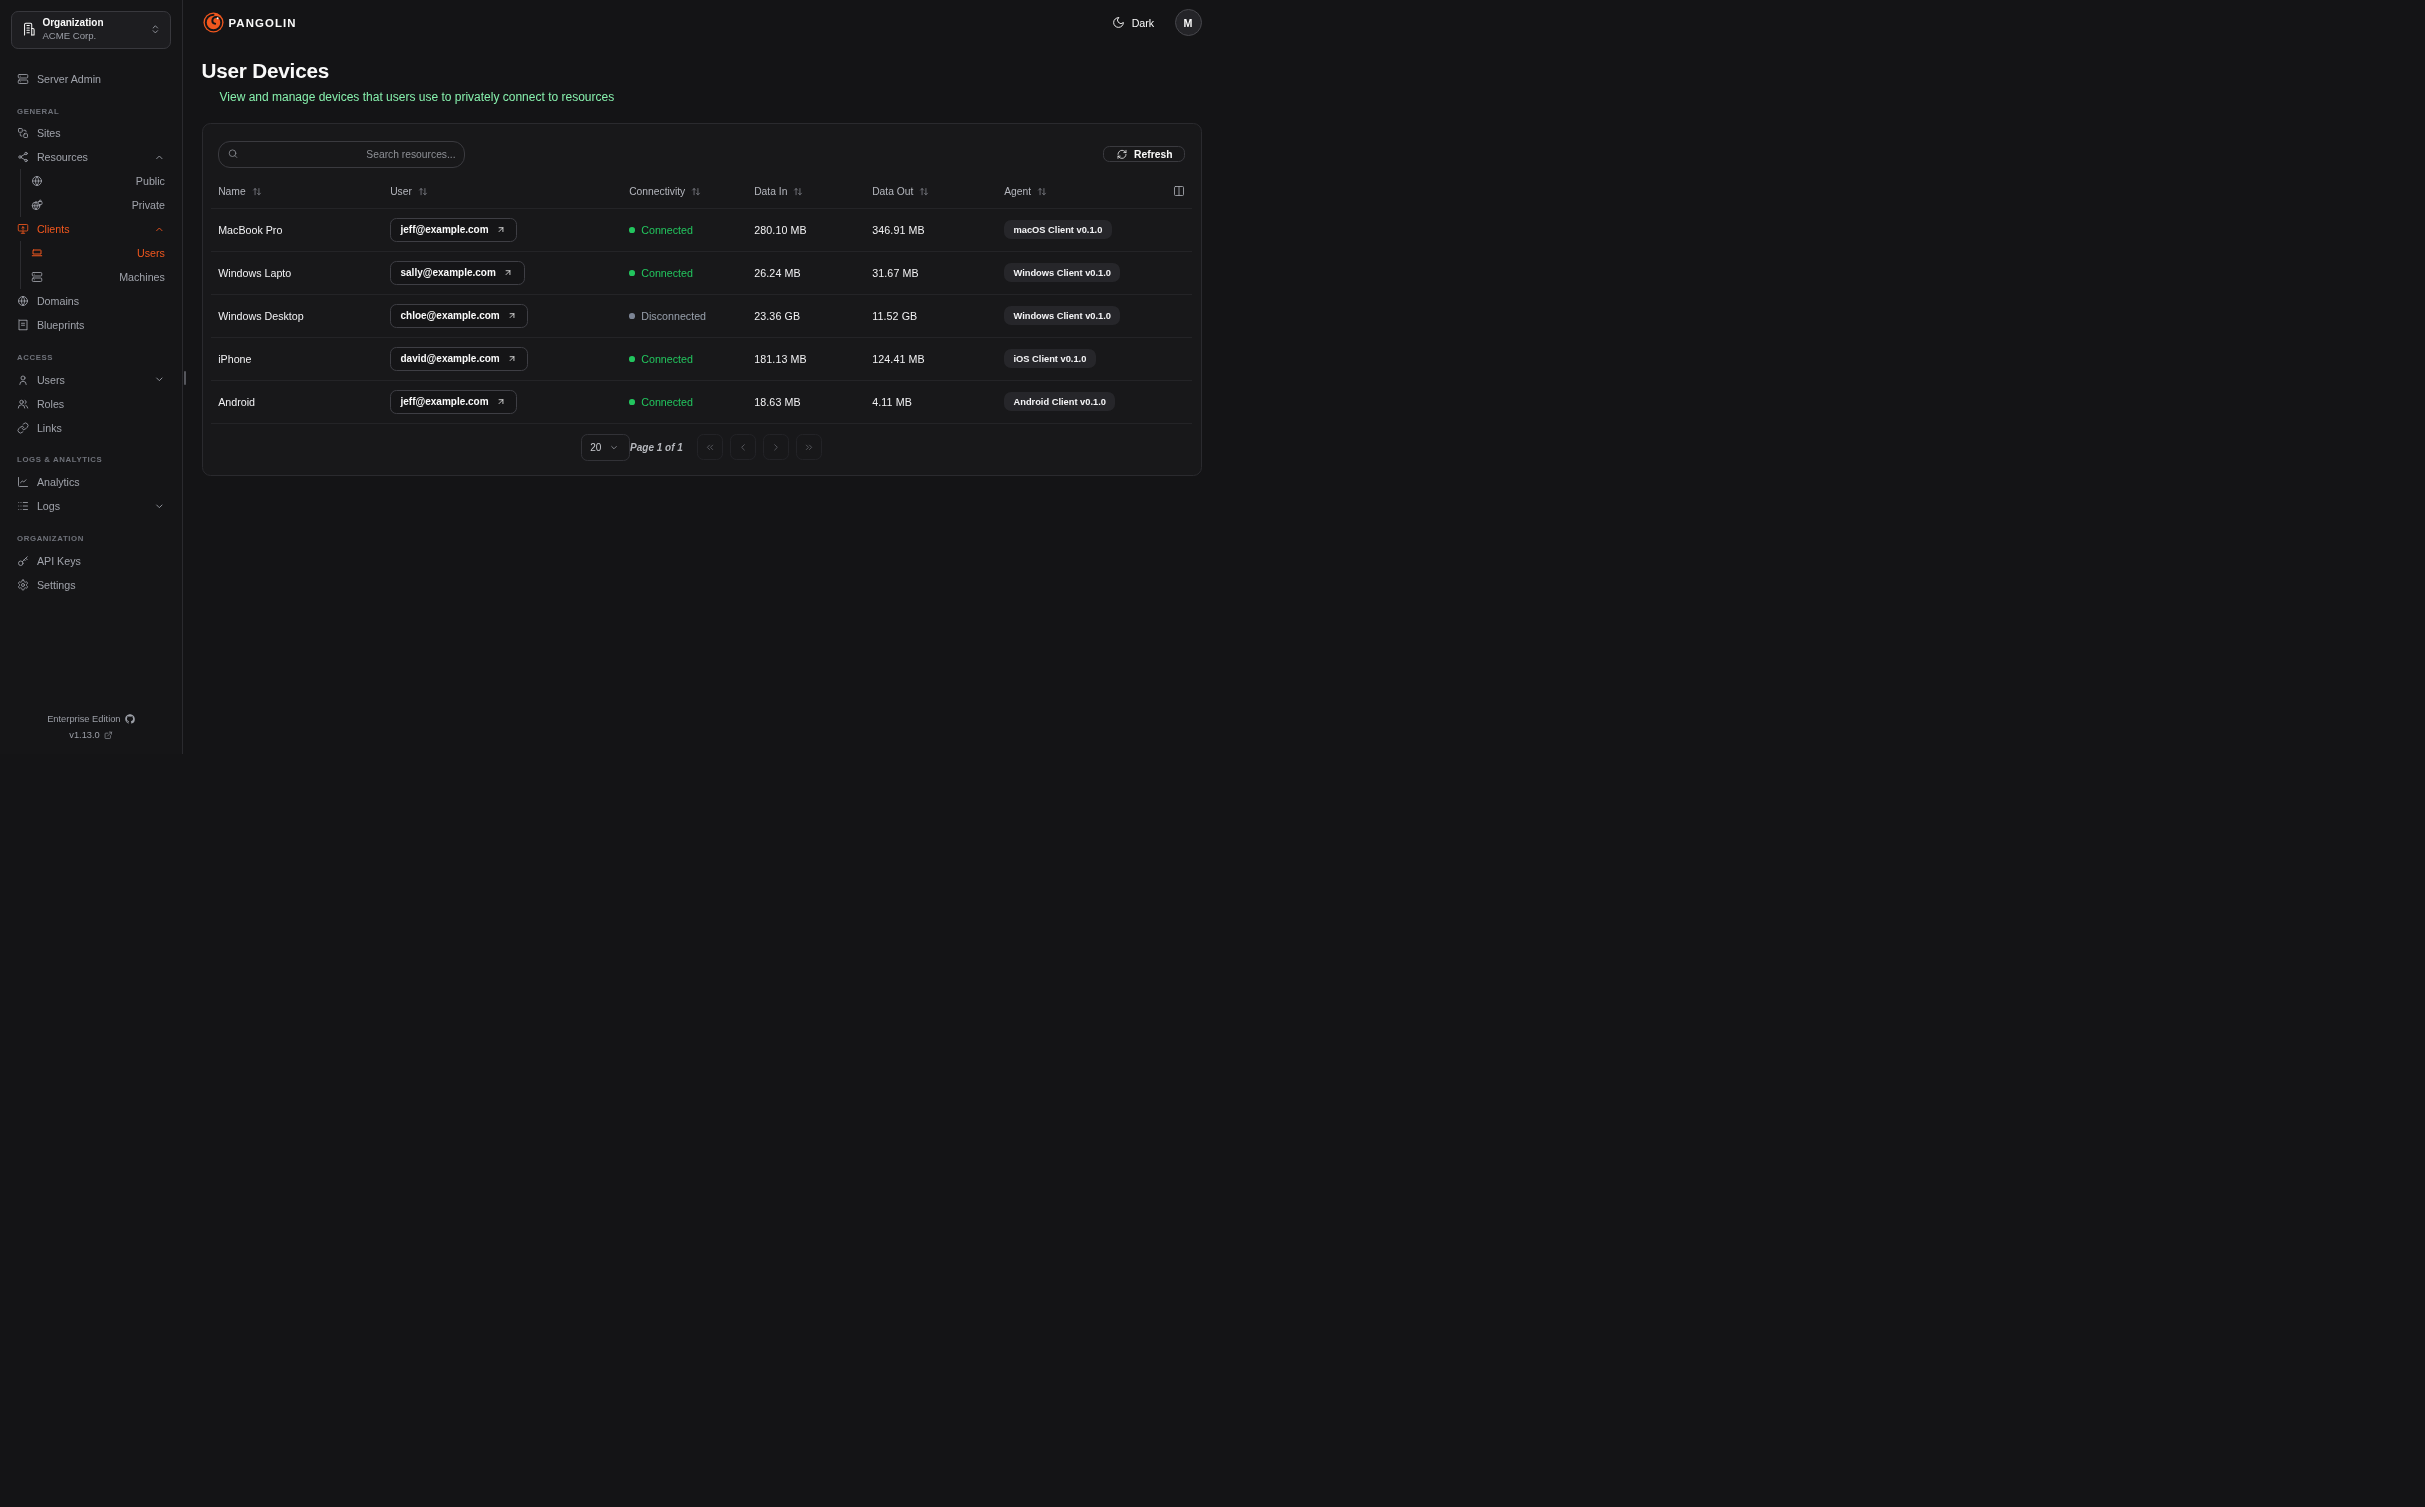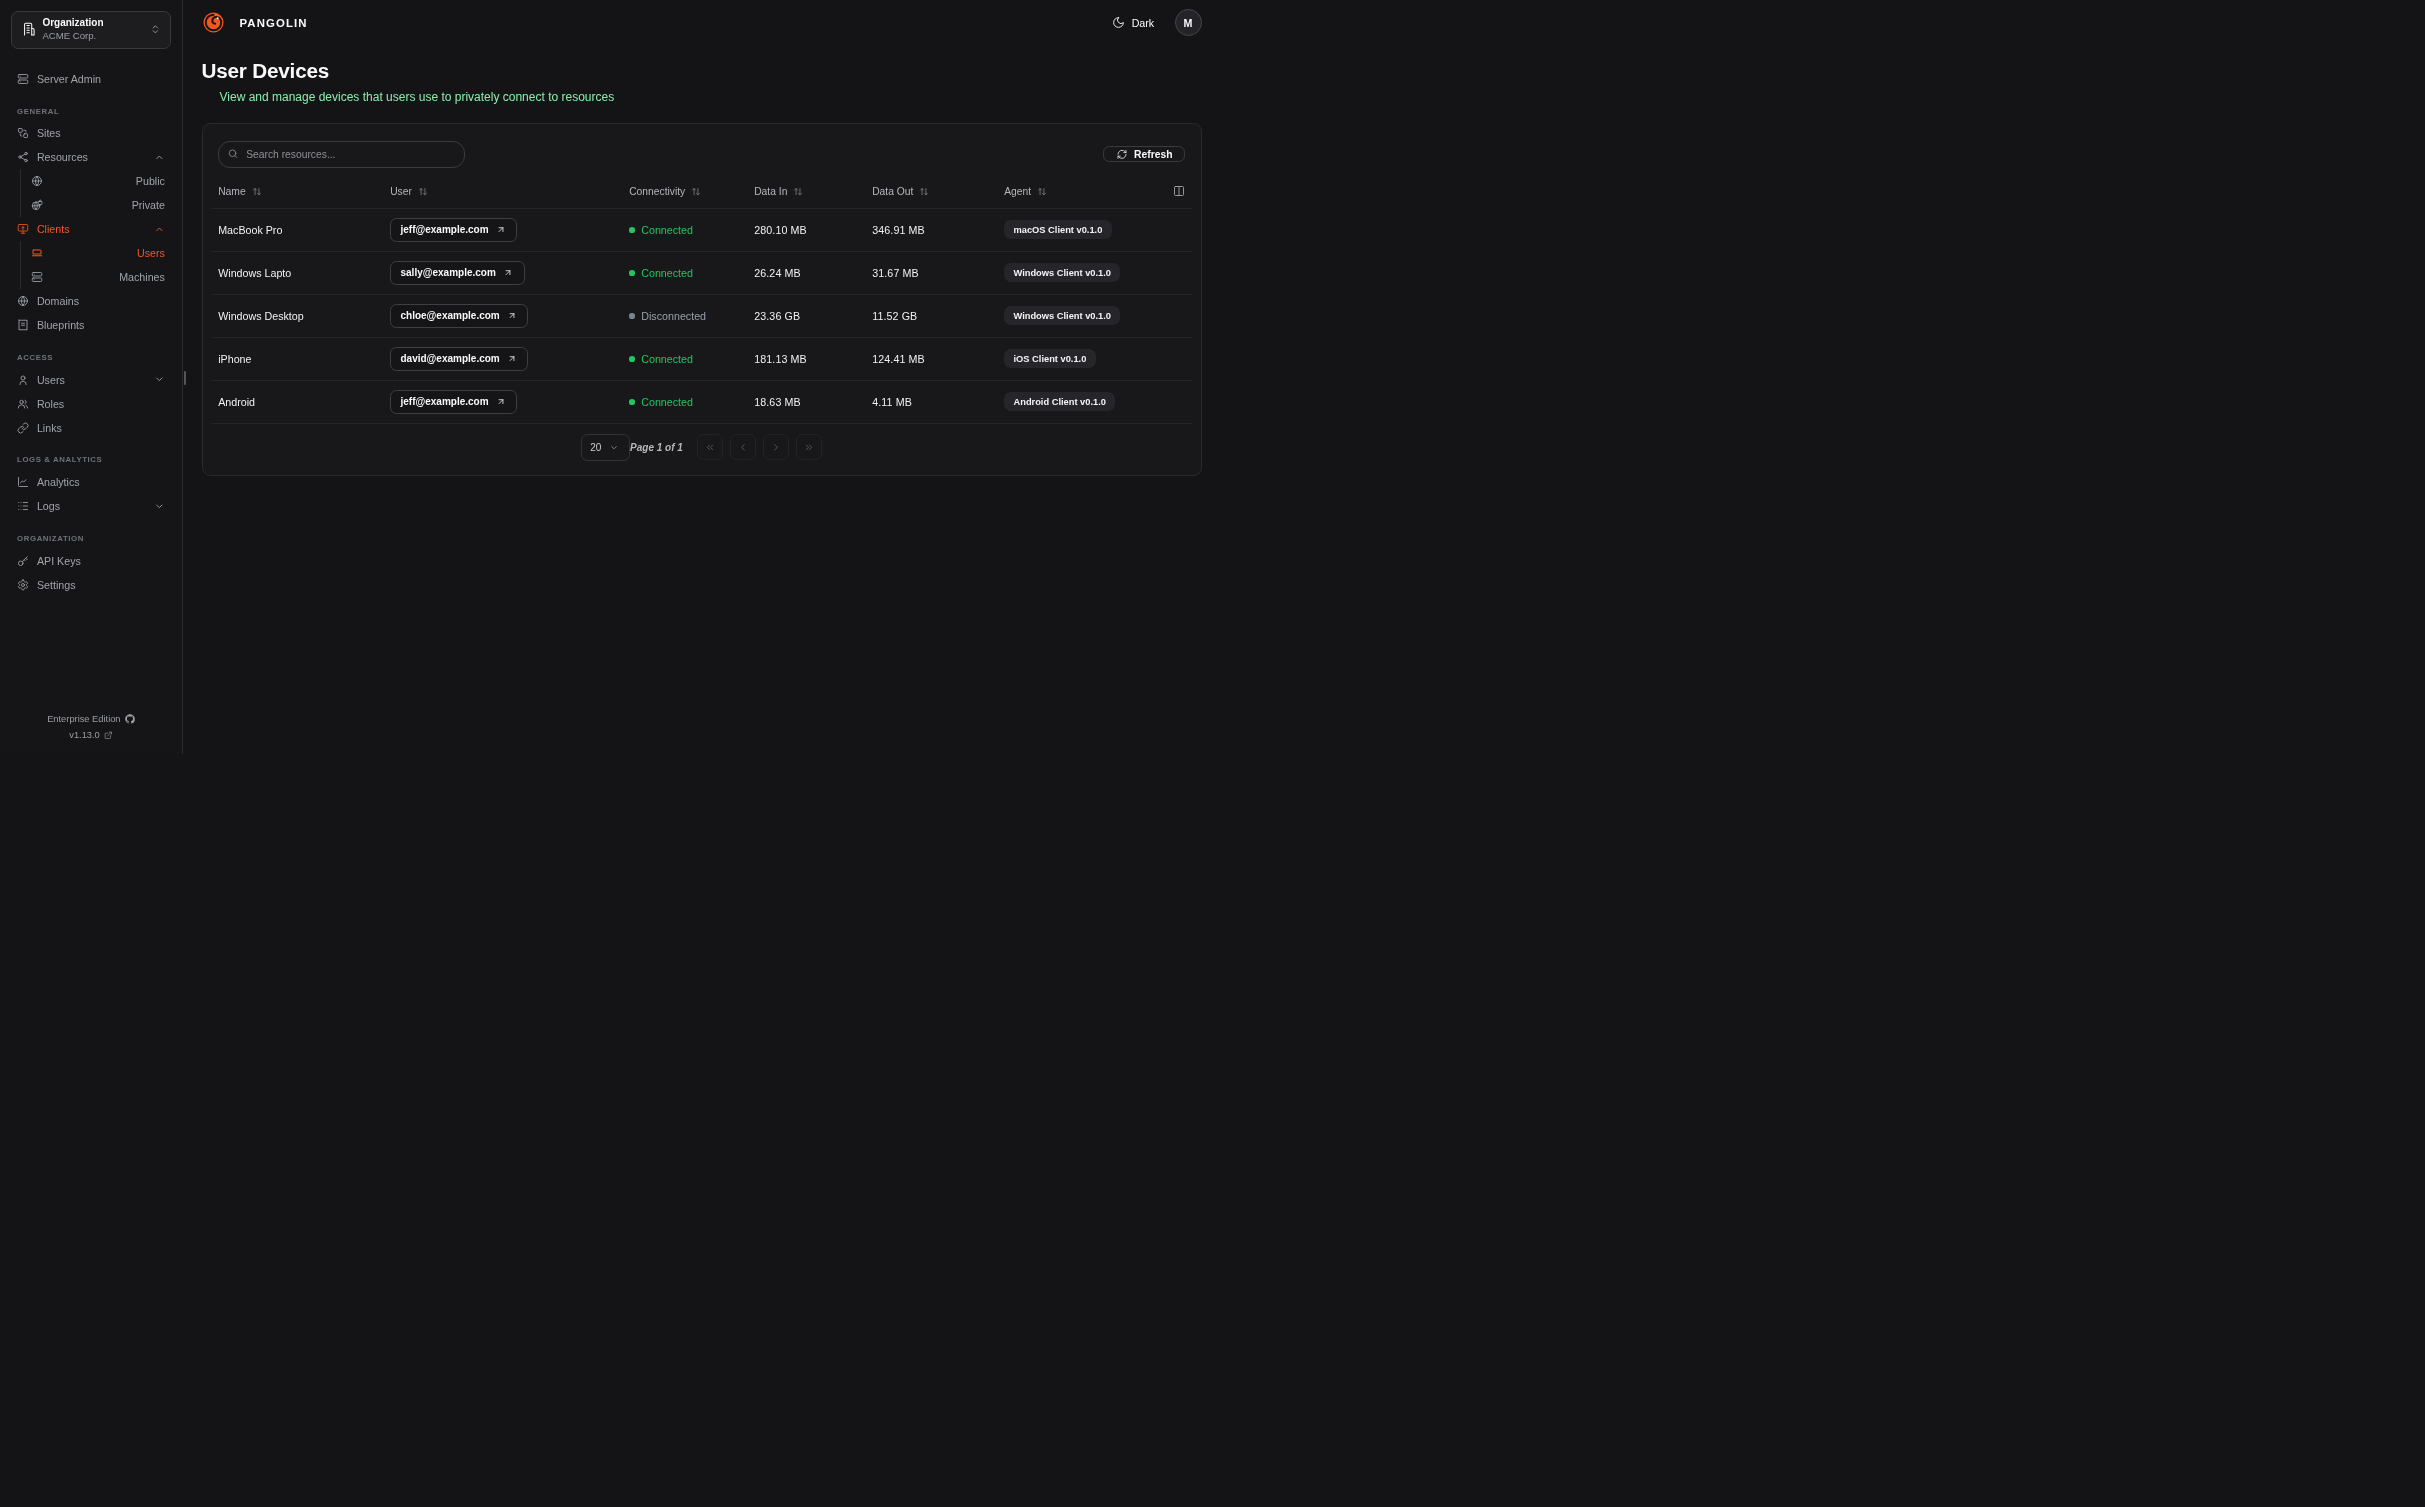--- a/index.html
+++ b/index.html
@@ -35,39 +35,39 @@
   .chev{width:10.7px;height:10.7px;min-width:10.7px;margin-left:auto;}
   .side-footer{margin-top:auto;text-align:center;color:var(--mut);font-size:9.3px;line-height:1.8;}
   .side-footer .row{display:flex;align-items:center;justify-content:center;gap:4.3px;}
   .gh{width:10px;height:10px;fill:currentColor;stroke:none;}
   .ext{width:8.6px;height:8.6px;fill:none;stroke:currentColor;stroke-width:1.8;stroke-linecap:round;stroke-linejoin:round;}
   .scroll-thumb{position:absolute;left:184px;top:371px;width:2.1px;height:13.5px;border-radius:2.1px;background:#55565c;}
 
   
   main{flex:1;padding:0 12px 0 18.5px;display:flex;flex-direction:column;}
   .main-header{height:40px;display:flex;align-items:center;justify-content:space-between;padding-top:5.7px;}
-  .brand{display:flex;align-items:center;gap:15px;cursor:pointer;}
+  .brand{display:flex;align-items:center;gap:4px;cursor:pointer;}
   .brand-name{font-size:11.4px;font-weight:700;letter-spacing:1.1px;color:#fafafa;}
   .header-right{display:flex;align-items:center;gap:14.3px;}
   .theme-toggle{display:flex;align-items:center;gap:6.4px;color:#fafafa;font-size:10.7px;
     background:none;border:none;cursor:pointer;font-family:inherit;}
   .theme-toggle .i{width:13px;height:13px;}
   .avatar{width:27px;height:27px;border-radius:50%;background:#242428;border:0.7px solid #47474c;
     display:flex;align-items:center;justify-content:center;font-size:10.7px;font-weight:600;color:#fafafa;cursor:pointer;}
 
   .page-title{margin-top:18.5px;font-size:20.7px;font-weight:700;letter-spacing:-0.2px;color:#fafafa;}
   .page-sub{margin-top:7.1px;font-size:12px;color:#86efac;margin-left:18px;}
 
   .card{margin-top:19px;background:var(--card);border:0.7px solid var(--line);border-radius:8.6px;
     padding:17px 8.6px 14.3px 8.6px;width:1000px;}
   .toolbar{display:flex;align-items:center;justify-content:space-between;padding:0 7.1px;}
   .search-wrap{position:relative;width:247px;}
   .search-wrap .i{position:absolute;left:8.6px;top:7.8px;width:11.4px;height:11.4px;color:#8e9096;}
   .search-input{width:100%;height:27px;background:transparent;border:0.7px solid #3a3a3f;border-radius:12px;
-    padding:0 8.6px 0 27px;color:var(--txt);font-size:10.3px;font-family:inherit;outline:none;}
+    padding:0 8.6px 0 27px;color:var(--txt);font-size:10.3px;font-family:inherit;outline:none;text-align:right;}
   .search-input::placeholder{color:#8e9096;}
   .btn-refresh{display:flex;align-items:center;gap:6.4px;height:16px;padding:0 11.4px;border-radius:6.4px;
     border:0.7px solid #3a3a3f;background:transparent;color:#fafafa;font-size:10.3px;font-weight:600;
     cursor:pointer;font-family:inherit;}
   .btn-refresh .i{width:10.7px;height:10.7px;}
 
   .thead{display:flex;align-items:center;height:34px;margin-top:7.1px;padding:0 7.1px;
     border-bottom:0.7px solid var(--line-soft);}
   .th{display:flex;align-items:center;gap:5px;font-size:10.3px;color:#b4b6bd;cursor:pointer;}
   .sort{width:9.3px;height:9.3px;color:#85878e;stroke-width:2;}

